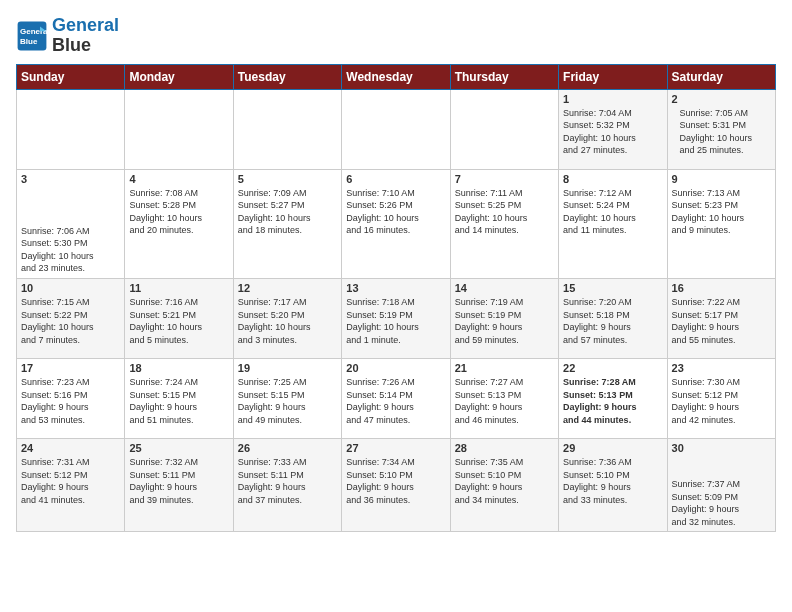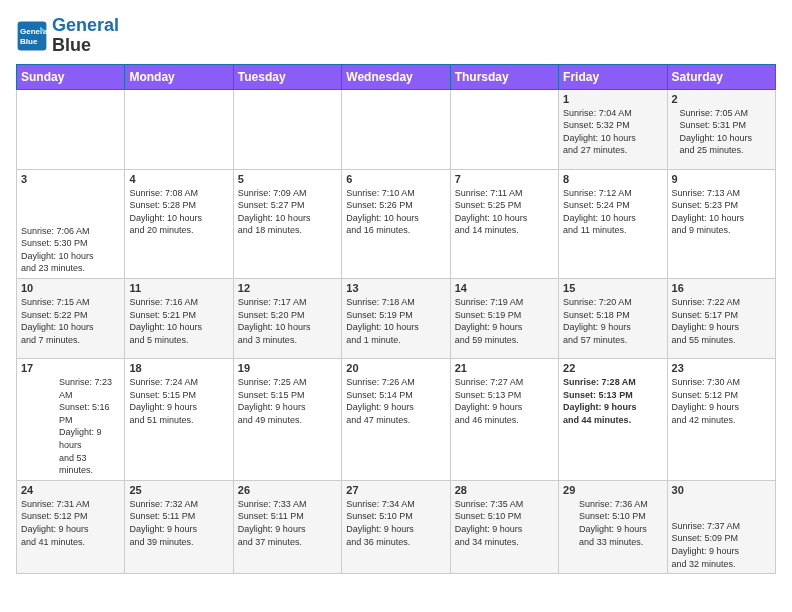--- a/index.html
+++ b/index.html
@@ -45,21 +45,21 @@
     .location {
       font-size: 14px;
       color: #555;
     }
     table {
       width: 100%;
       border-collapse: collapse;
       table-layout: fixed;
     }
     thead th {
-      background: #8b5cf6;
+      background: #7f1d1d;
       color: #fff;
       font-size: 12px;
       font-weight: bold;
       padding: 5px 4px;
       text-align: left;
       border: 1px solid #1a6faf;
     }
     tbody td {
       border: 1px solid #ccc;
       vertical-align: top;
@@ -237,21 +237,21 @@
           <div class="day-num">16</div>
           <div class="day-info" style="white-space: pre-line;">Sunrise: 7:22 AM
 Sunset: 5:17 PM
 Daylight: 9 hours
 and 55 minutes.</div>
         </td>
       </tr>
       <tr>
         <td>
           <div class="day-num">17</div>
-          <div class="day-info" style="white-space: pre-line; margin-left: 38px;">Sunrise: 7:23 AM
+          <div class="day-info" style="white-space: pre-line;">Sunrise: 7:23 AM
 Sunset: 5:16 PM
 Daylight: 9 hours
 and 53 minutes.</div>
         </td>
         <td>
           <div class="day-num">18</div>
           <div class="day-info" style="white-space: pre-line;">Sunrise: 7:24 AM
 Sunset: 5:15 PM
 Daylight: 9 hours
 and 51 minutes.</div>
@@ -323,21 +323,21 @@
         </td>
         <td>
           <div class="day-num">28</div>
           <div class="day-info" style="white-space: pre-line;">Sunrise: 7:35 AM
 Sunset: 5:10 PM
 Daylight: 9 hours
 and 34 minutes.</div>
         </td>
         <td>
           <div class="day-num">29</div>
-          <div class="day-info" style="white-space: pre-line; margin-left: 16px;">Sunrise: 7:36 AM
+          <div class="day-info" style="white-space: pre-line;">Sunrise: 7:36 AM
 Sunset: 5:10 PM
 Daylight: 9 hours
 and 33 minutes.</div>
         </td>
         <td>
           <div class="day-num">30</div>
           <div class="day-info" style="white-space: pre-line; margin-top: 24px;">Sunrise: 7:37 AM
 Sunset: 5:09 PM
 Daylight: 9 hours
 and 32 minutes.</div>

